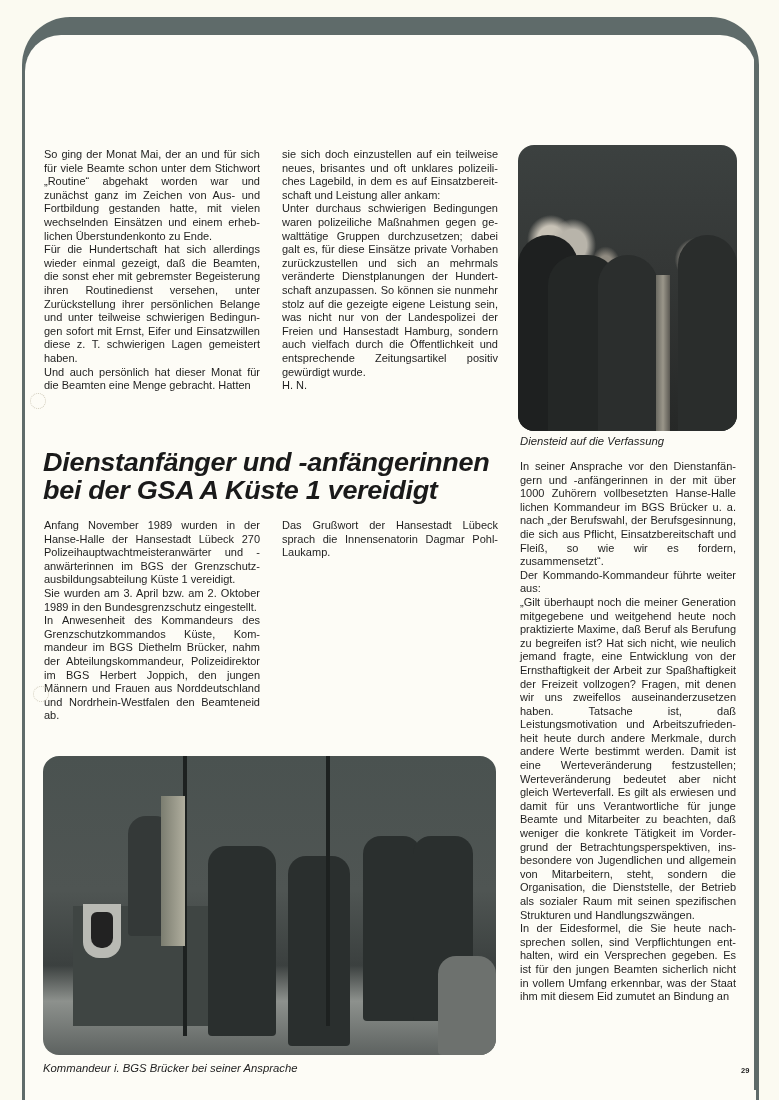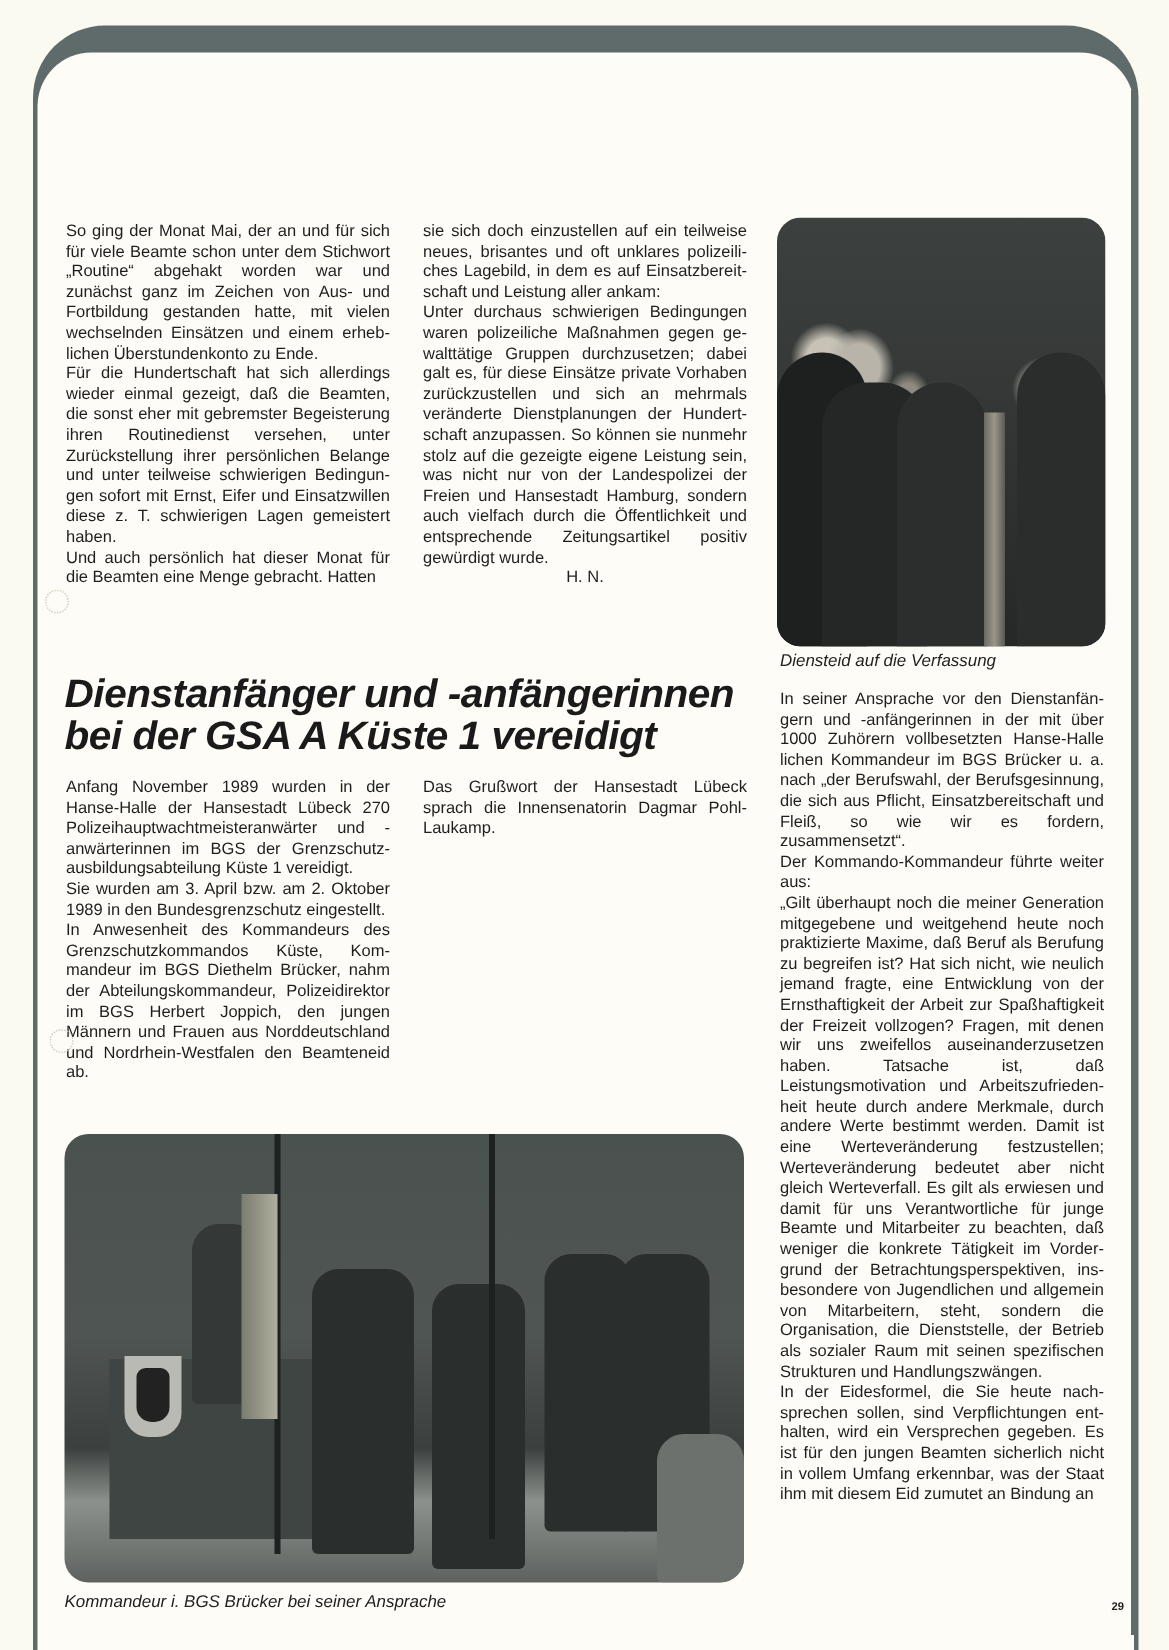--- a/index.html
+++ b/index.html
@@ -16,21 +16,21 @@
   }
   .rule-right {
     position: absolute; left: 754px; top: 60px; width: 3px; height: 1030px; background: #5f6b6a;
   }
 
   .col {
     position: absolute; font-size: 11px; line-height: 13.6px; text-align: justify;
     hyphens: manual; color: #1e1e1e;
   }
   .col p { margin: 0; }
-  .sig { text-align: center; margin-top: 2px; }
+  .sig { text-align: left; margin-top: 2px; }
 
   .photo {
     position: absolute; overflow: hidden; border-radius: 16px;
   }
   .photo-top {
     left: 518px; top: 145px; width: 219px; height: 286px;
     background:
       radial-gradient(ellipse at 25% 35%, #b8b4aa 0 6%, transparent 10%),
       radial-gradient(ellipse at 15% 33%, #c8c2b6 0 5%, transparent 9%),
       radial-gradient(ellipse at 82% 40%, #b3ada2 0 5%, transparent 9%),

